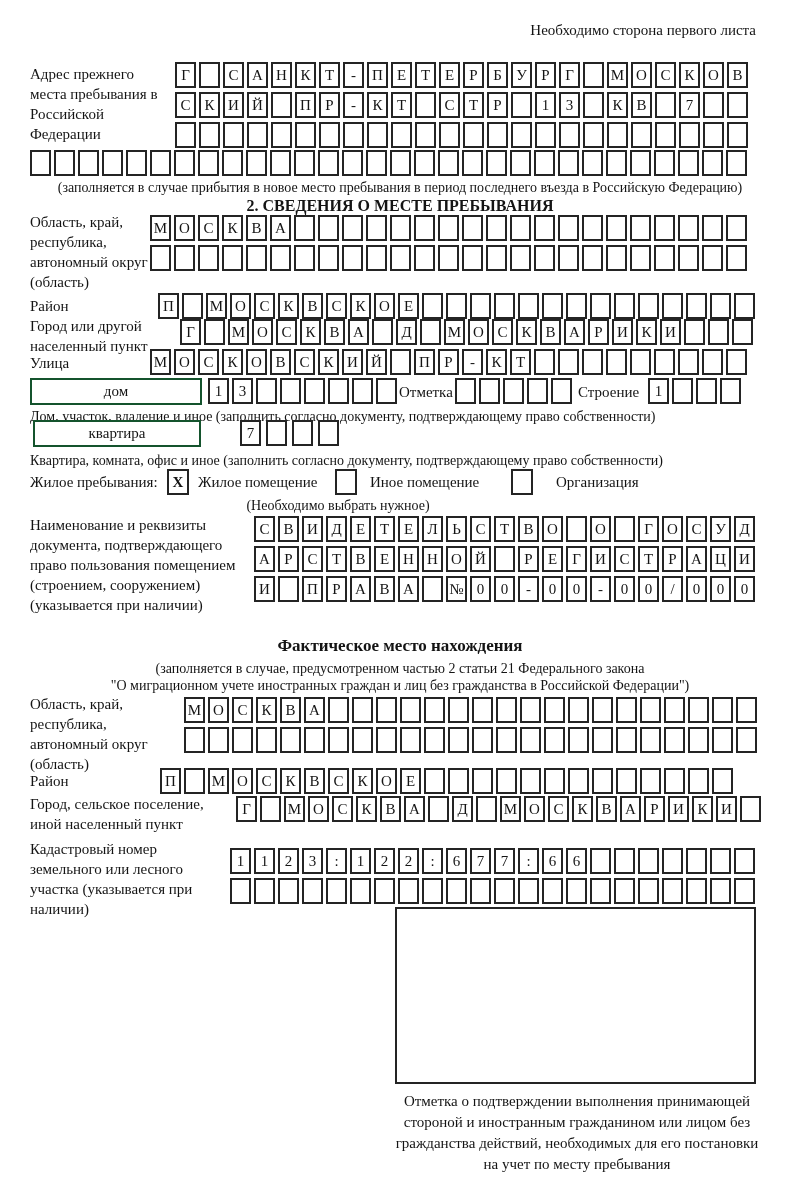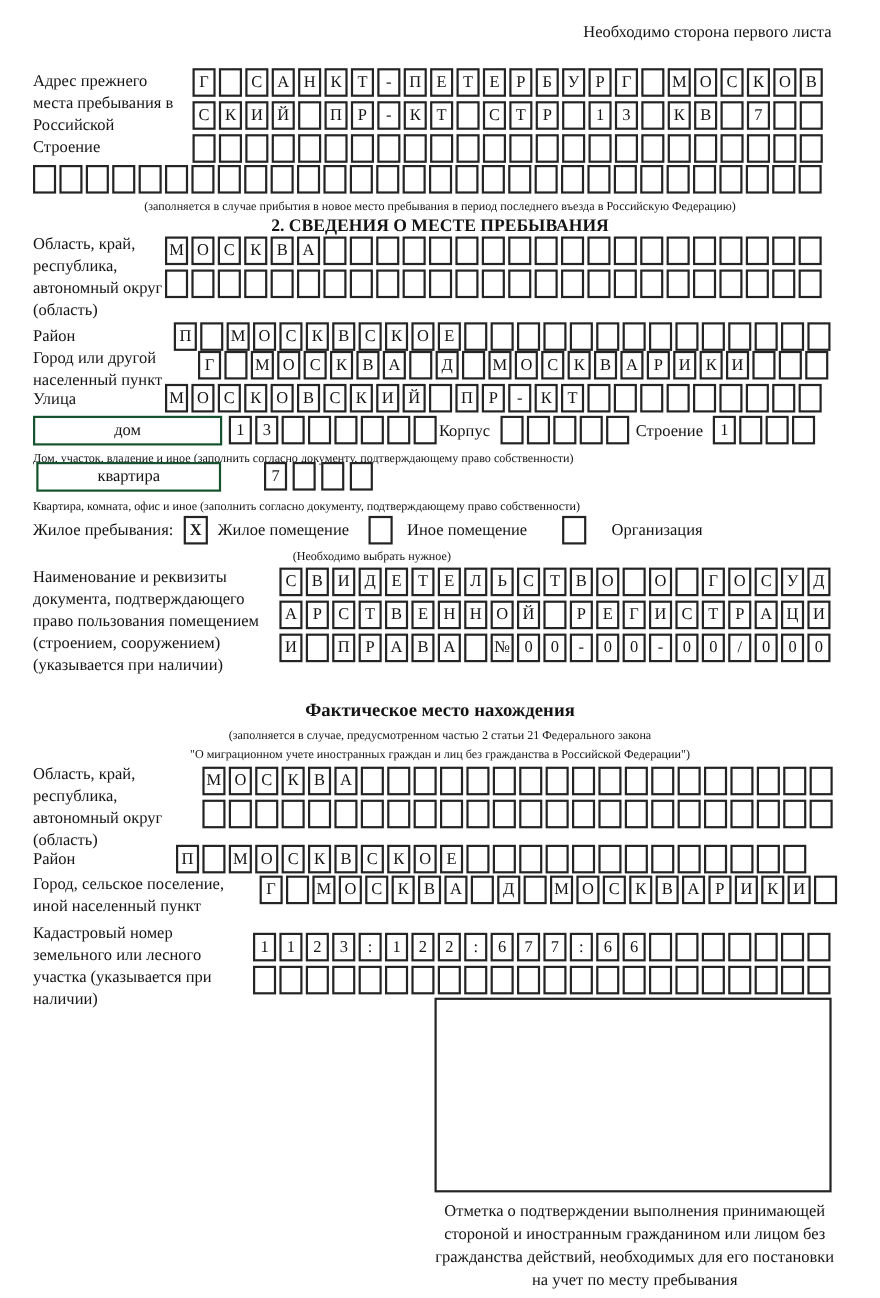--- a/index.html
+++ b/index.html
@@ -8,40 +8,40 @@
   .page { position:relative; width:800px; height:1180px; background:#ffffff; overflow:hidden; }
 
   .lbl { position:absolute; font-size:15px; line-height:20px; color:#141414; }
   .side-note { position:absolute; top:22px; left:400px; width:356px; text-align:right; font-size:15px; }
 
   .cells { position:absolute; display:flex; gap:3px; }
   .cells.gap5 { gap:5px; }
   .cell { flex:0 0 21px; width:21px; height:26px; border:2px solid #242424; background:#fff;
           font-size:15px; line-height:22px; text-align:center; overflow:hidden; }
 
-  .note { position:absolute; font-size:11px; line-height:18px; color:#141414; }
+  .note { position:absolute; font-size:14px; line-height:18px; color:#141414; }
   .center { left:0; width:800px; text-align:center; }
   .title { position:absolute; left:0; width:800px; text-align:center; font-weight:bold; font-size:16px; }
   .subtitle { position:absolute; left:0; width:800px; text-align:center; font-weight:bold; font-size:17px; }
 
   .label-box { position:absolute; height:27px; border:2px solid #14532d; background:#fff;
                text-align:center; font-size:15px; line-height:23px; }
   .checkbox { position:absolute; width:22px; height:26px; border:2px solid #242424; background:#fff;
               text-align:center; font-size:15px; line-height:22px; font-weight:bold; }
   .stamp { position:absolute; border:2px solid #242424; background:#fff; }
   .stamp-caption { position:absolute; font-size:15px; line-height:21px; text-align:center; }
 </style>
 </head>
 <body>
 
 <div class="page">
 
   <div class="side-note">Необходимо сторона первого листа</div>
 
-  <div class="lbl" style="left:30px;top:64px;width:135px">Адрес прежнего места пребывания в Российской Строение</div>
+  <div class="lbl" style="left:30px;top:64px;width:135px">Адрес прежнего места пребывания в Российской Федерации</div>
   <div class="cells" style="left:175px;top:62px">
       <span class="cell">Г</span>
       <span class="cell"></span>
       <span class="cell">С</span>
       <span class="cell">А</span>
       <span class="cell">Н</span>
       <span class="cell">К</span>
       <span class="cell">Т</span>
       <span class="cell">-</span>
       <span class="cell">П</span>
@@ -295,21 +295,21 @@
   <div class="cells" style="left:208px;top:378px">
       <span class="cell">1</span>
       <span class="cell">3</span>
       <span class="cell"></span>
       <span class="cell"></span>
       <span class="cell"></span>
       <span class="cell"></span>
       <span class="cell"></span>
       <span class="cell"></span>
     </div>
-  <div class="lbl" style="left:399px;top:382px">Корпус</div>
+  <div class="lbl" style="left:399px;top:382px">Отметка</div>
   <div class="cells" style="left:455px;top:378px">
       <span class="cell"></span>
       <span class="cell"></span>
       <span class="cell"></span>
       <span class="cell"></span>
       <span class="cell"></span>
     </div>
   <div class="lbl" style="left:578px;top:382px">Строение</div>
   <div class="cells" style="left:648px;top:378px">
       <span class="cell">1</span>

